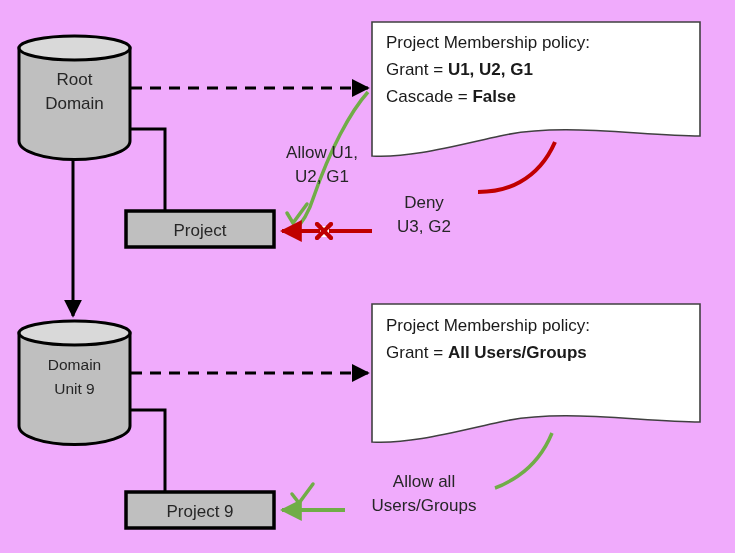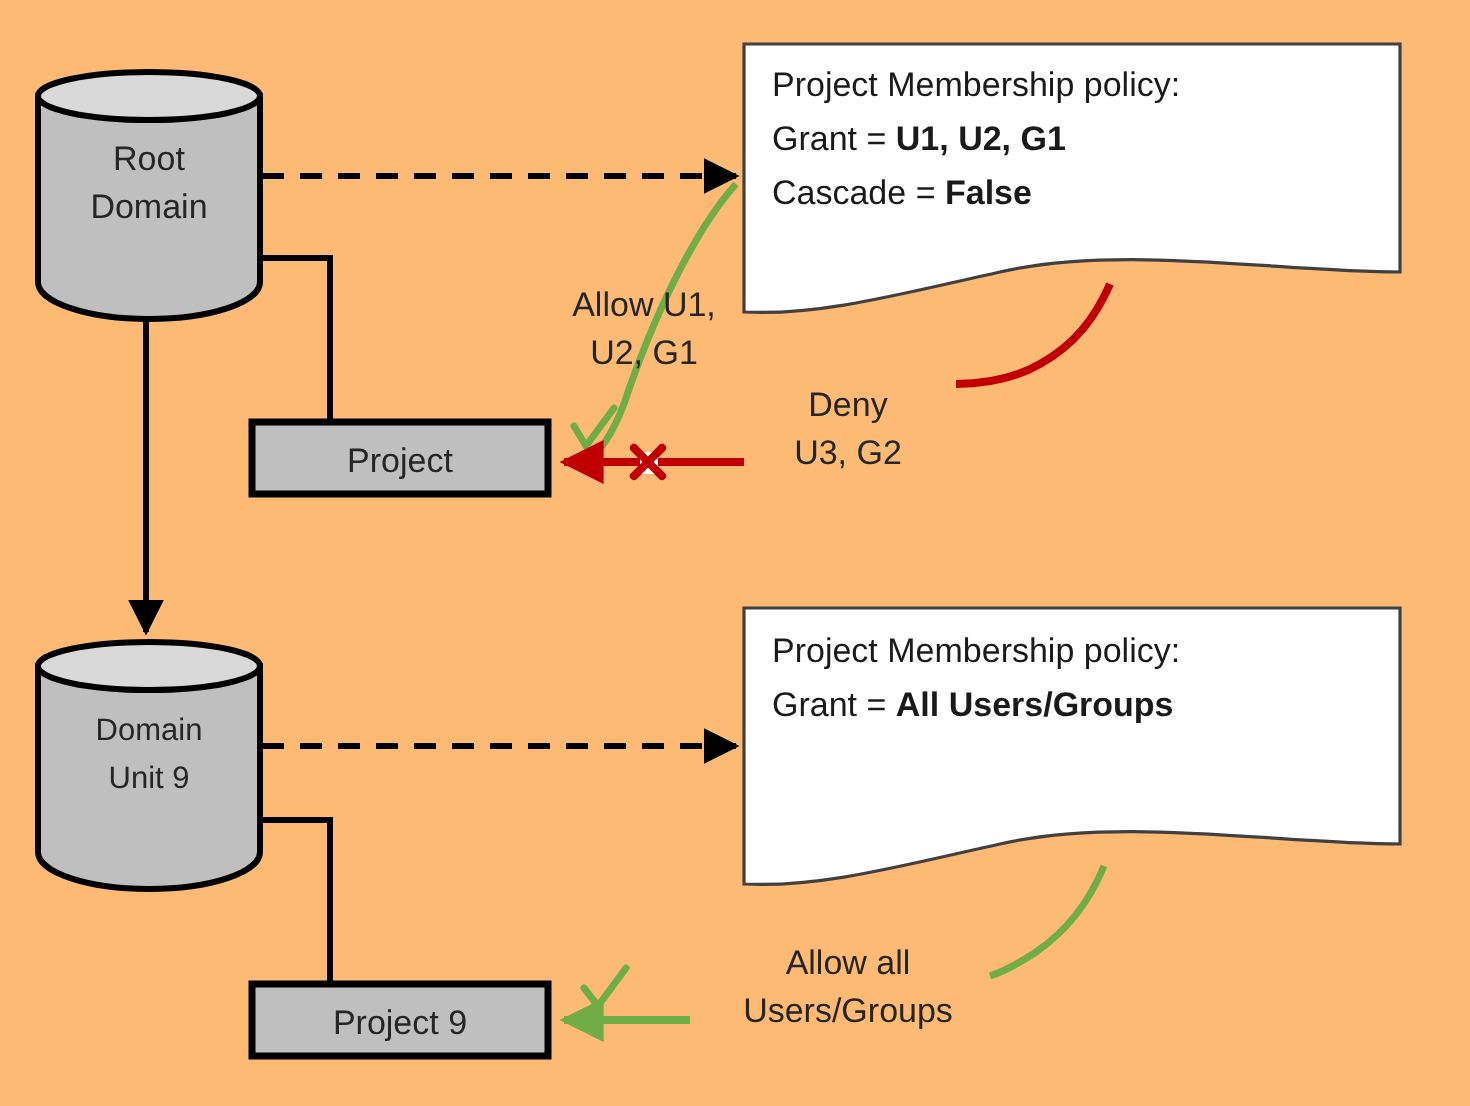--- a/index.html
+++ b/index.html
@@ -8,21 +8,21 @@
     padding: 0;
     background: #ffffff;
   }
   body {
     font-family: "Liberation Sans", sans-serif;
   }
   #diagram-root {
     position: relative;
     width: 735px;
     height: 553px;
-    background: #fdba74;
+    background: #f0abfc;
     overflow: hidden;
   }
   #diagram-svg {
     position: absolute;
     top: 0;
     left: 0;
     width: 735px;
     height: 553px;
   }
   .node-label {

